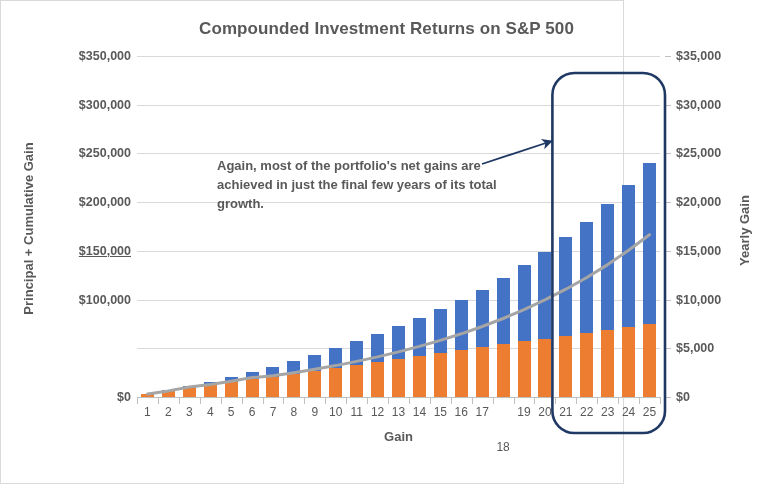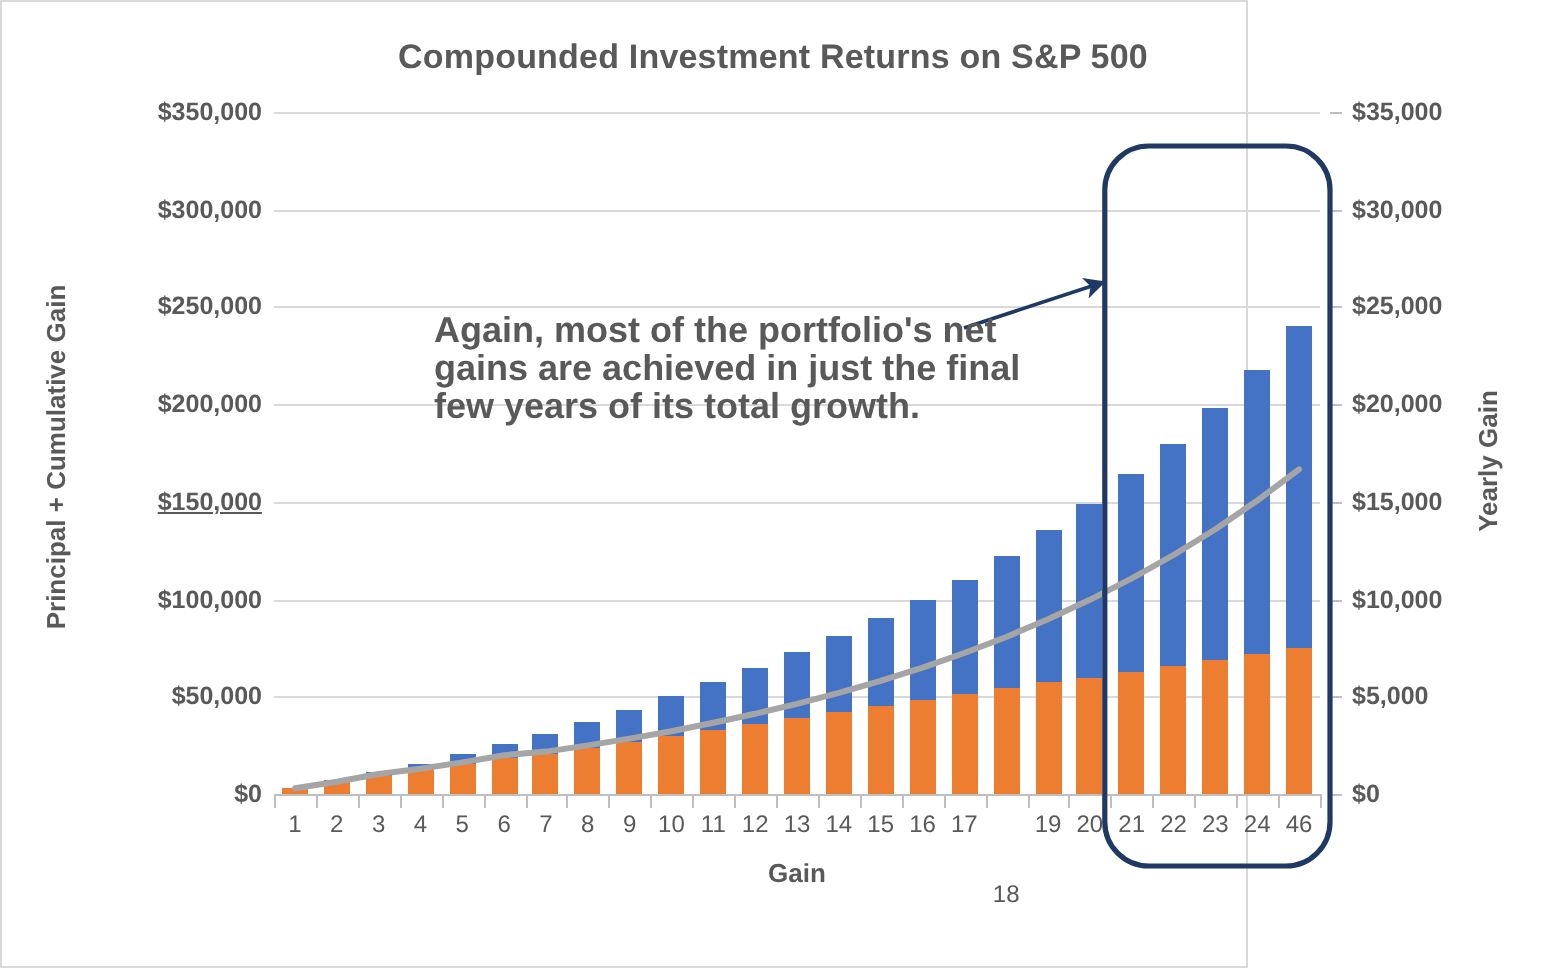--- a/index.html
+++ b/index.html
@@ -164,21 +164,21 @@
     bottom: 0;
   }
   .seg-principal { position: absolute; left: 0; bottom: 0; width: 100%; }
   .seg-cumulative { position: absolute; left: 0; width: 100%; }
   
   #annotation {
     position: absolute;
     left: 216px;
     top: 155px;
     width: 320px;
-    font-size: 18px;
+    font-size: 13px;
     font-weight: bold;
     line-height: 19px;
     color: #595959;
   }
   
   #legend {
     position: absolute;
     left: 0;
     top: 449px;
     width: 771px;
@@ -215,21 +215,20 @@
 
   <div id="chart-title">Compounded Investment Returns on S&amp;P 500</div>
 
   <div id="y-axis-title-left" class="axis-title">Principal + Cumulative Gain</div>
   <div id="y-axis-title-right" class="axis-title">Yearly Gain</div>
   <div id="x-axis-title" class="axis-title">Gain</div>
 
   <div id="y-left-labels">
       <div class="y-label-left" style="top: 341px;">$0</div>
       <div class="y-tick-left" style="top: 341px; left: 128px;"></div>
-      <div class="y-label-left" style="top: 292.286px;">$50,000</div>
       <div class="y-tick-left" style="top: 292.286px; left: 128px;"></div>
       <div class="y-label-left" style="top: 243.571px;">$100,000</div>
       <div class="y-tick-left" style="top: 243.571px; left: 128px;"></div>
       <div class="y-label-left" style="top: 194.857px; text-decoration: underline;">$150,000</div>
       <div class="y-tick-left" style="top: 194.857px; left: 128px;"></div>
       <div class="y-label-left" style="top: 146.143px;">$200,000</div>
       <div class="y-tick-left" style="top: 146.143px; left: 128px;"></div>
       <div class="y-label-left" style="top: 97.4286px;">$250,000</div>
       <div class="y-tick-left" style="top: 97.4286px; left: 128px;"></div>
       <div class="y-label-left" style="top: 48.7143px;">$300,000</div>
@@ -420,21 +419,21 @@
       <div class="x-label" style="left: 303.34px;">15</div>
       <div class="x-label" style="left: 324.26px;">16</div>
       <div class="x-label" style="left: 345.18px;">17</div>
       <div class="x-label" style="left: 366.1px; margin-top: 35px;">18</div>
       <div class="x-label" style="left: 387.02px;">19</div>
       <div class="x-label" style="left: 407.94px;">20</div>
       <div class="x-label" style="left: 428.86px;">21</div>
       <div class="x-label" style="left: 449.78px;">22</div>
       <div class="x-label" style="left: 470.7px;">23</div>
       <div class="x-label" style="left: 491.62px;">24</div>
-      <div class="x-label" style="left: 512.54px;">46</div>
+      <div class="x-label" style="left: 512.54px;">25</div>
     </div>
 
   <svg id="highlight-layer" width="771" height="484" style="position:absolute;left:0;top:0;pointer-events:none;">
       <rect x="551.4000000000001" y="72" width="112.60000000000001" height="360" rx="22" ry="22" fill="none" stroke="#1F3864" stroke-width="2.6"></rect>
     </svg>
   <svg id="arrow-layer" width="771" height="484" style="position:absolute;left:0;top:0;pointer-events:none;">
       <defs>
         <marker id="ah" markerWidth="7" markerHeight="7" refX="5.5" refY="3" orient="auto">
           <path d="M0,0 L6,3 L0,6 L1.6,3 Z" fill="#1F3864"></path>
         </marker>

